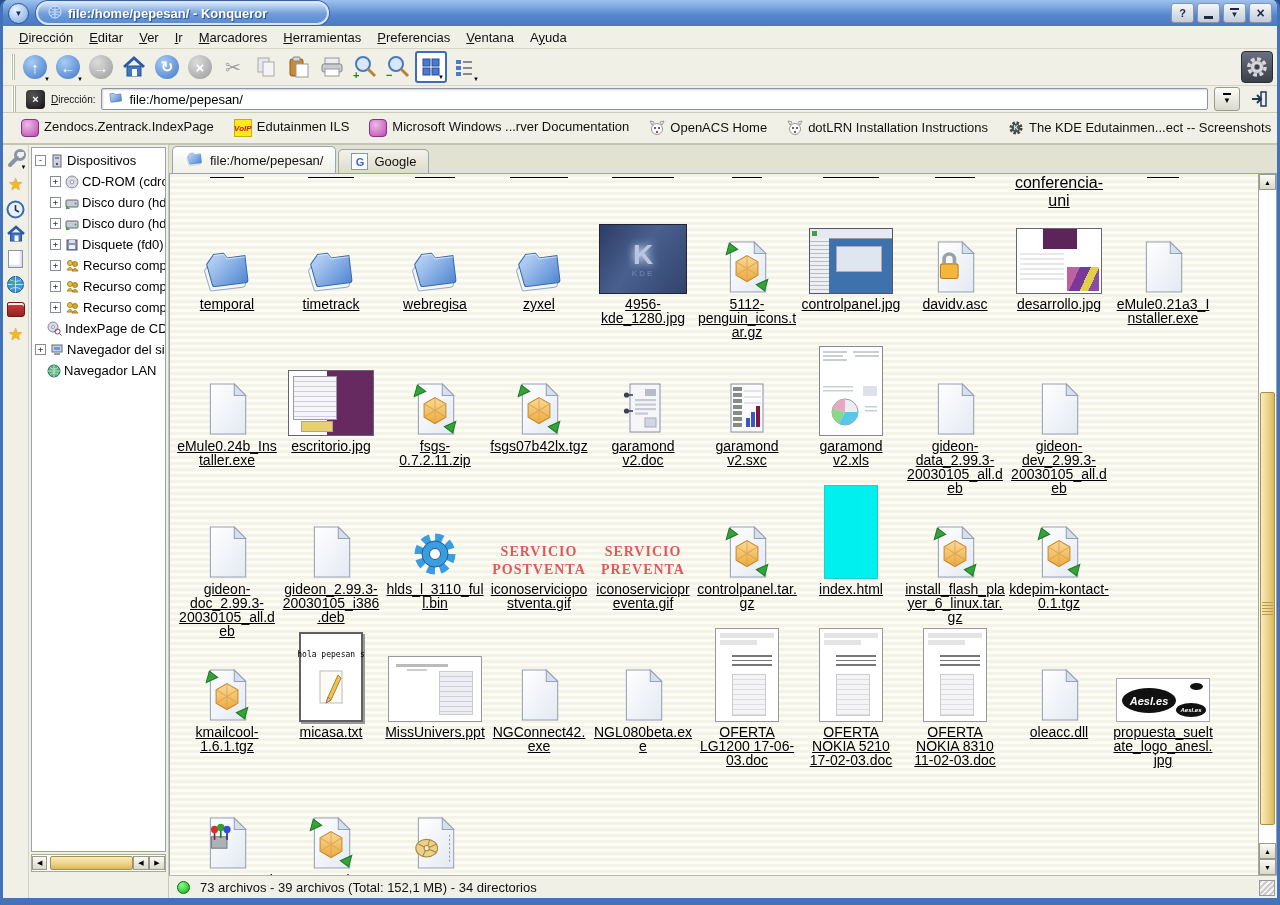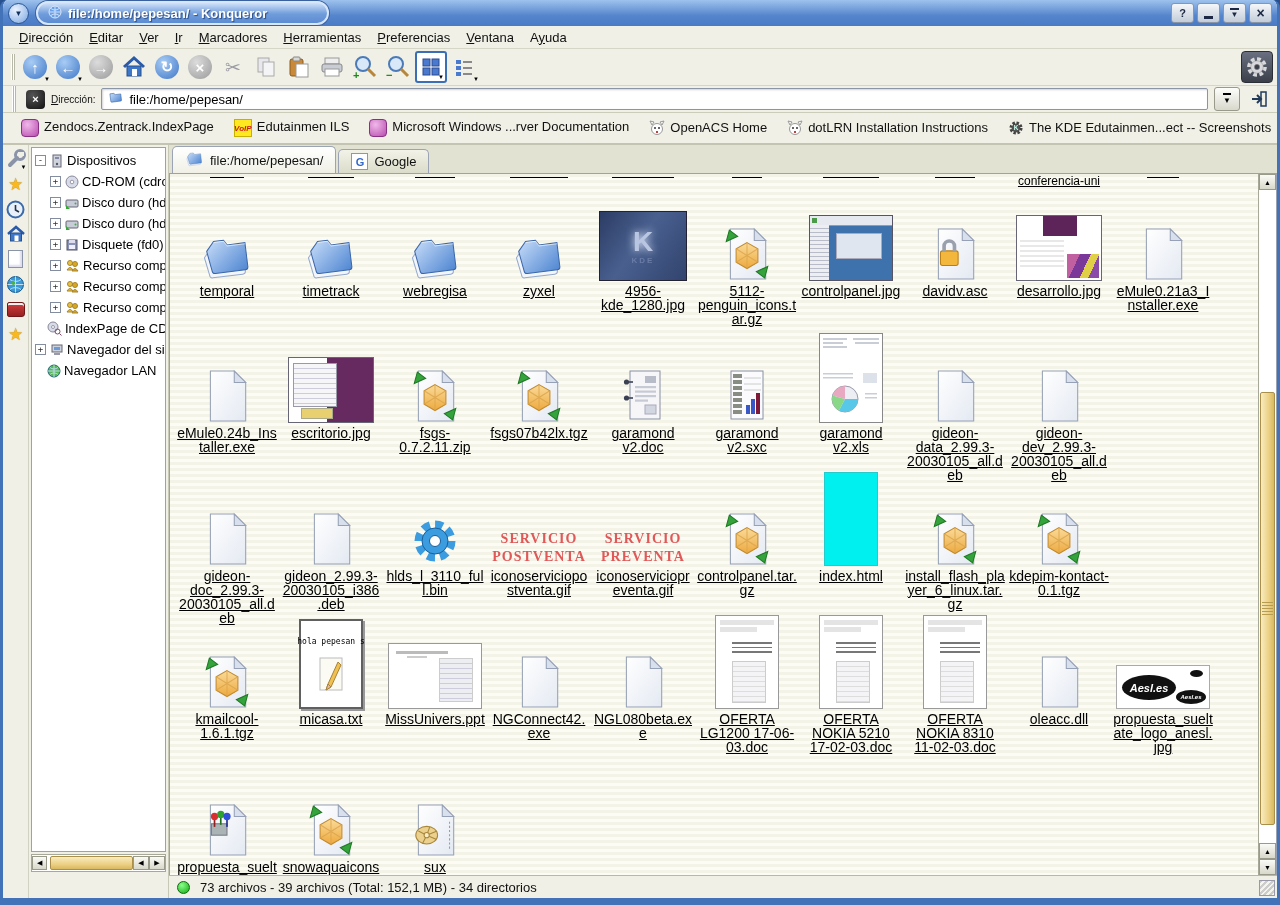--- a/index.html
+++ b/index.html
@@ -86,21 +86,21 @@
   .tab.active{height:26px;background:linear-gradient(#ffffff,#f0f0e6);}
   .gtab{width:15px;height:15px;background:#fff;border:1px solid #8898b8;color:#3468c8;font-weight:bold;font-size:11px;
     display:flex;align-items:center;justify-content:center;}
   .fileview{flex:1;position:relative;overflow:hidden;border:1px solid #98a2b4;border-bottom:none;
     background:repeating-linear-gradient(180deg,#f3f3e8 0px,#f3f3e8 3px,#fcfcf4 3px,#fcfcf4 6px);}
   .filegrid{position:absolute;left:5px;top:0;right:20px;}
   .frow{display:grid;grid-template-columns:repeat(10,104px);}
   .frow.r1{min-height:142px;}.frow.r2{min-height:138px;}.frow.r3{min-height:142px;}.frow.r4{min-height:148px;}.frow.r5{min-height:110px;}
   .prow{min-height:23px;align-items:start;}
   .stub{height:1px;background:#000;margin:3px auto 0;}
-  .plabel{display:block;font-size:12px;color:#000;text-decoration:underline;text-align:center;margin-top:0px;}
+  .plabel{display:block;font-size:16px;color:#000;text-decoration:underline;text-align:center;margin-top:0px;}
   .cell{text-align:center;}
   .ibox{height:84px;display:flex;align-items:flex-end;justify-content:center;margin-bottom:3px;}
   .lbl{font-size:14px;line-height:14px;color:#000;text-decoration:underline;max-width:100px;margin:0 auto;overflow-wrap:anywhere;}
   
   .th-kde{width:86px;height:68px;background:linear-gradient(125deg,#2c3c64,#49608f 45%,#32436e);display:flex;flex-direction:column;
     align-items:center;justify-content:center;color:#b9c6e2;font-weight:bold;border:1px solid #223;}
   .th-kde .k{font-size:28px;text-shadow:0 0 8px #e8f0ff;line-height:1;}
   .th-kde .kde{font-size:8px;color:#6a7ba6;letter-spacing:2px;}
   .th-cp{width:82px;height:64px;background:#3e72ac;position:relative;border:1px solid #556;}
   .th-cp .t{position:absolute;top:0;left:0;right:0;height:9px;background:#e6e9f0;border-bottom:1px solid #99a;}

